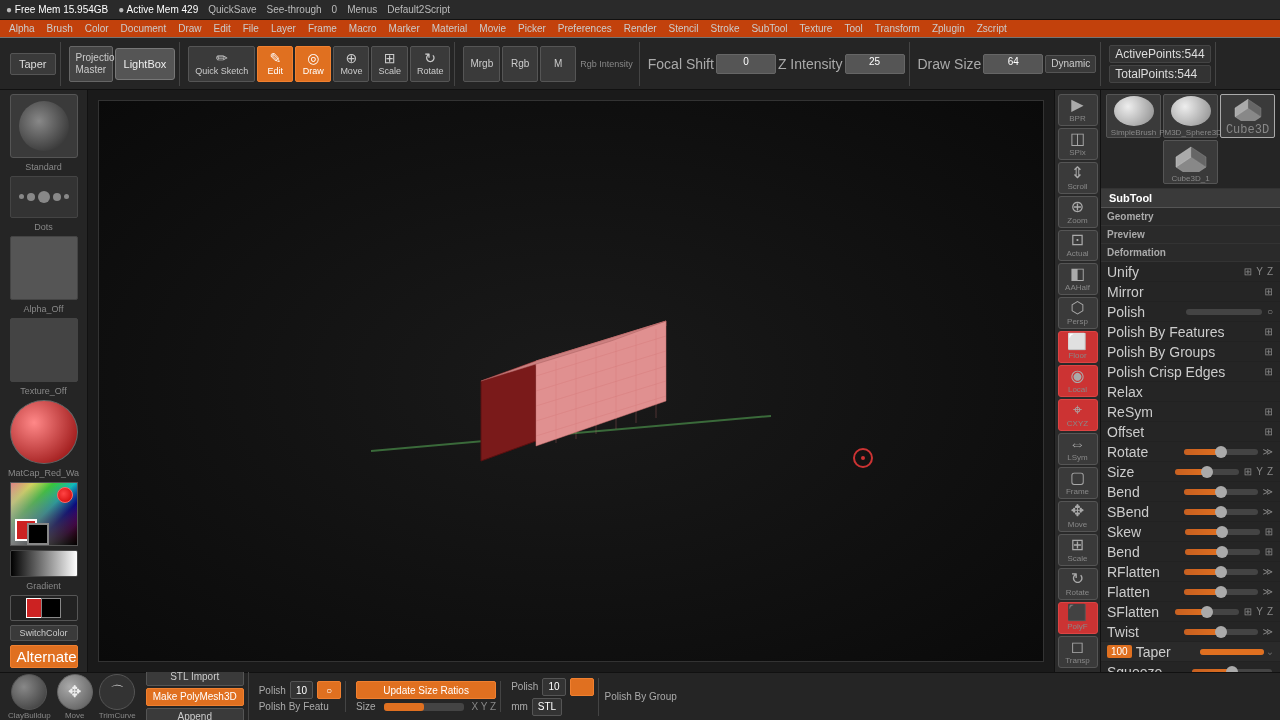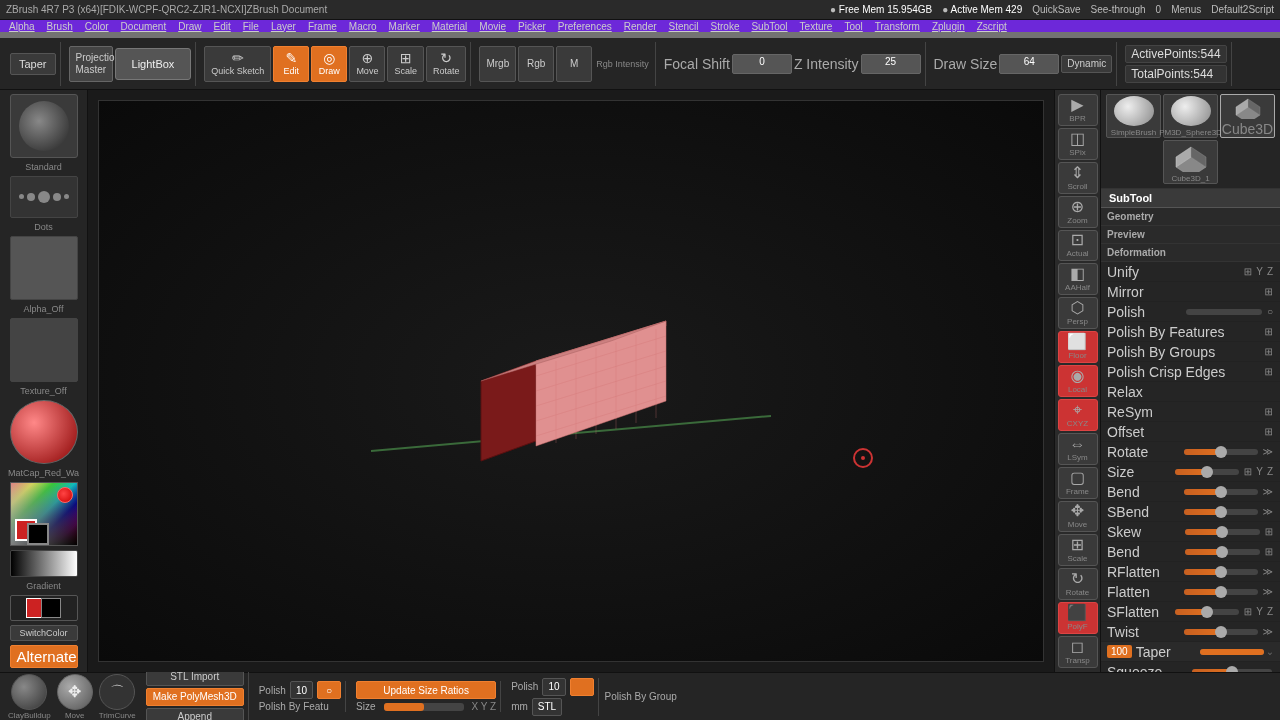--- a/index.html
+++ b/index.html
@@ -24,28 +24,27 @@
       font-size: 10px;
       color: #aaa;
     }
     #title-bar .title-text { flex: 1; }
     #title-bar .mem-info { display: flex; gap: 10px; font-size: 10px; }
     #title-bar .mem-item { color: #bbb; }
     #title-bar .mem-item span { color: #fff; }
 
     
     #menu-bar {
-      background: #6d28d9;
+      background: #c2410c;
       height: 18px;
       display: flex;
       align-items: center;
       padding: 0 4px;
       gap: 2px;
-      border-bottom: 6px solid #737373;
-      text-decoration: underline;
+      border-bottom: 1px solid #737373;
     }
     .menu-item {
       padding: 1px 5px;
       font-size: 10px;
       color: #ccc;
       cursor: pointer;
       border-radius: 2px;
     }
 
     
@@ -90,21 +89,21 @@
       cursor: pointer;
       height: 36px;
       width: 44px;
       text-align: center;
       line-height: 1.2;
     }
 
     .lightbox-btn {
       background: #555;
       border: 1px solid #777;
-      padding: 2px 16px;
+      padding: 2px 8px;
       font-size: 11px;
       color: #eee;
       border-radius: 3px;
       cursor: pointer;
       height: 32px;
     }
 
     .tool-btn {
       background: #3a3a3a;
       border: 1px solid #555;
@@ -672,21 +671,20 @@
       color: #888;
       cursor: pointer;
     }
 
     .mini-thumb.active { border-color: #aaa; }
   </style>
 </head>
 <body>
 
 <div id="title-bar">
-  <span class="title-text">ZBrush 4R7 P3 (x64)[FDIK-WCPF-QRC2-ZJR1-NCXI]ZBrush Document</span>
   <div class="mem-info">
     <span class="mem-item">● <span>Free Mem</span> <span>15.954GB</span></span>
     <span class="mem-item">● <span>Active Mem</span> <span>429</span></span>
     <span class="mem-item">QuickSave</span>
     <span class="mem-item">See-through</span>
     <span class="mem-item">0</span>
     <span class="mem-item">Menus</span>
     <span class="mem-item">Default2Script</span>
   </div>
 </div>
@@ -950,21 +948,21 @@
       <div class="mini-thumb">
         <div style="width:40px;height:30px;background:radial-gradient(circle at 35% 35%, #eee, #888);border-radius:50%;"></div>
         <span style="font-size:8px;color:#888;">PM3D_Sphere3D</span>
       </div>
       <div class="mini-thumb active">
         <svg width="40" height="30" viewBox="0 0 40 30">
           <polygon points="5,25 20,15 35,25 20,35" fill="#888" stroke="#aaa" stroke-width="0.5"></polygon>
           <polygon points="5,25 20,15 20,5 5,15" fill="#aaa" stroke="#ccc" stroke-width="0.5"></polygon>
           <polygon points="20,5 35,15 35,25 20,15" fill="#666" stroke="#888" stroke-width="0.5"></polygon>
         </svg>
-        <span style="font-size:14px;color:#888;">Cube3D</span>
+        <span style="font-size:12px;color:#888;font-family:Liberation Mono, monospace;">Cube3D</span>
       </div>
       <div class="mini-thumb">
         <svg width="40" height="30" viewBox="0 0 40 30">
           <polygon points="5,25 20,15 35,25 20,35" fill="#888" stroke="#aaa" stroke-width="0.5"></polygon>
           <polygon points="5,25 20,15 20,5 5,15" fill="#aaa" stroke="#ccc" stroke-width="0.5"></polygon>
           <polygon points="20,5 35,15 35,25 20,15" fill="#666" stroke="#888" stroke-width="0.5"></polygon>
         </svg>
         <span style="font-size:8px;color:#888;">Cube3D_1</span>
       </div>
     </div>

